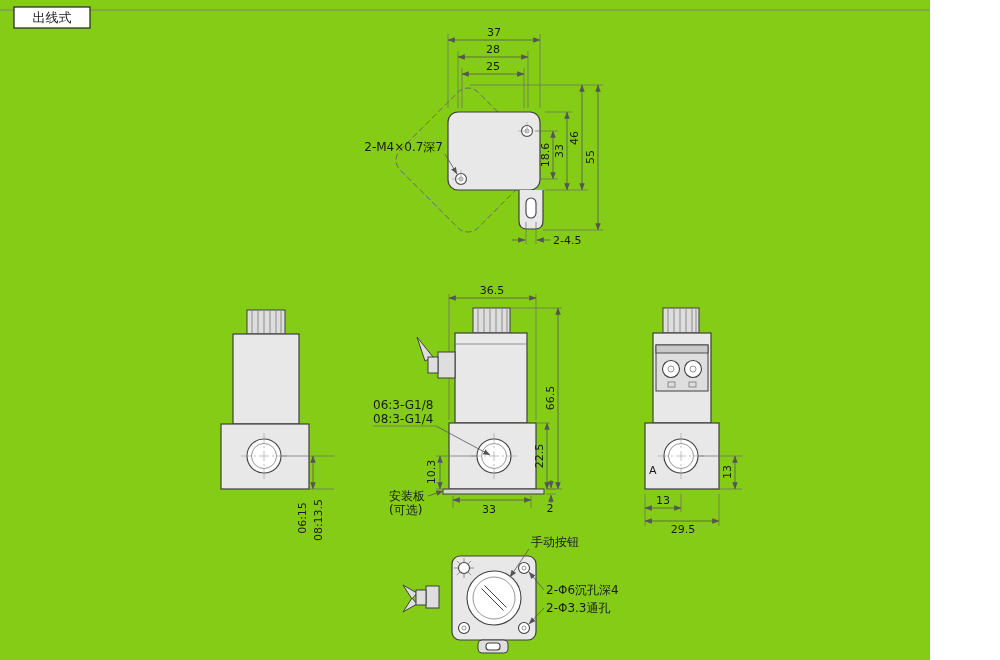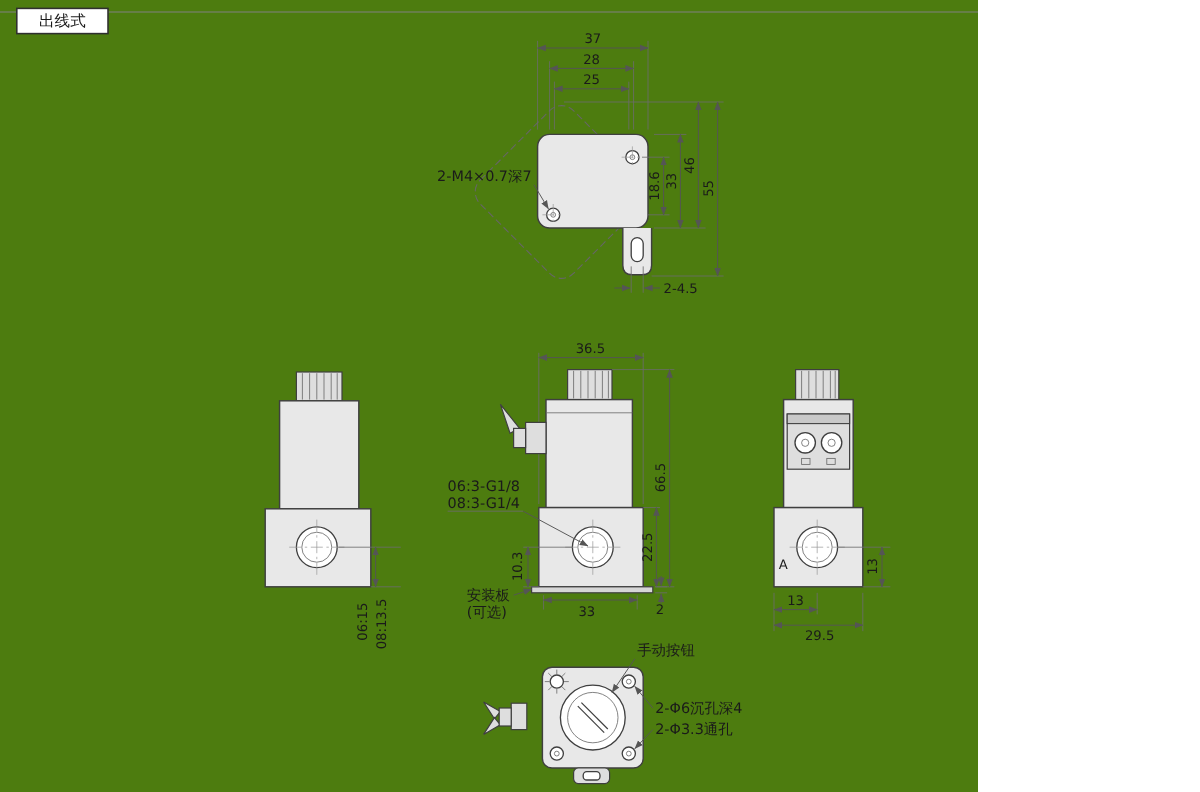--- a/index.html
+++ b/index.html
@@ -1,16 +1,16 @@
 <!DOCTYPE html>
 <html><head>
 <meta charset="utf-8">
 <style>
   html,body{margin:0;padding:0;background:#fff;}
-  .canvas{position:relative;width:815px;height:660px;background:#4d7c0f;overflow:hidden;}
+  .canvas{position:relative;width:930px;height:660px;background:#84cc16;overflow:hidden;}
   svg{display:block;}
   .part{fill:#e8e8e8;stroke:#3f3f3f;stroke-width:1.2;}
   .part2{fill:#dedede;stroke:#3f3f3f;stroke-width:1;}
   .band{fill:#c9c9c9;stroke:#3f3f3f;stroke-width:0.9;}
   .white{fill:#fff;stroke:#3f3f3f;stroke-width:1.1;}
   .ln{stroke:#3f3f3f;stroke-width:1;fill:none;}
   .thin{stroke:#6b6b6b;stroke-width:0.7;fill:none;}
   .dim{stroke:#555;stroke-width:0.8;fill:none;}
   .dash{stroke:#666;stroke-width:0.9;fill:none;stroke-dasharray:6 3;}
   .cl{stroke:#999;stroke-width:0.6;fill:none;stroke-dasharray:10 3 2 3;}

